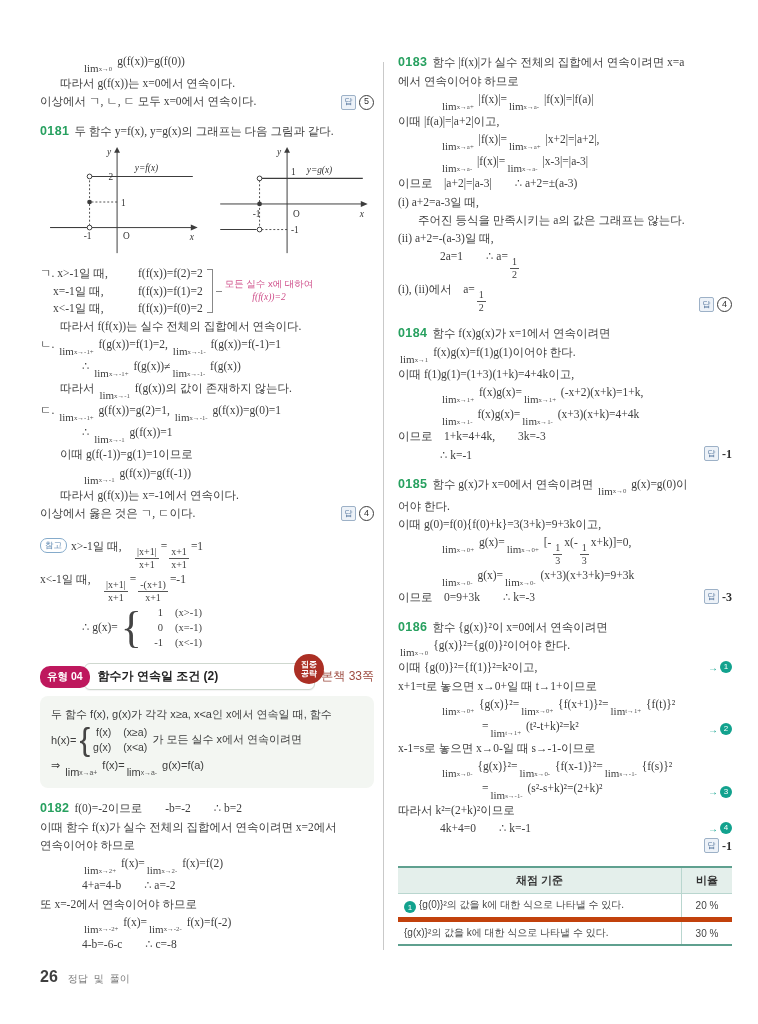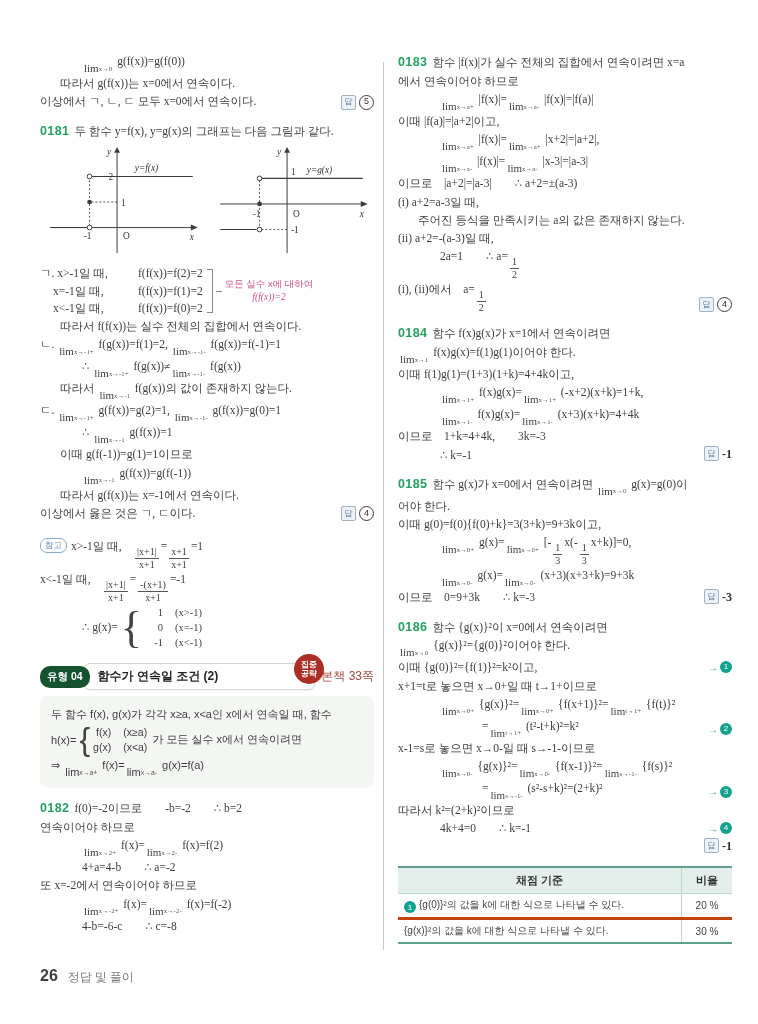--- a/index.html
+++ b/index.html
@@ -65,45 +65,45 @@
   .graphs svg text{font-size:9.5px;fill:#333;font-family:"Liberation Serif","DejaVu Serif",serif;}
   .graphs svg text.it{font-style:italic;}
   .gline{stroke:#3c3c3c;stroke-width:1.1;}
   .gaxis{stroke:#3c3c3c;stroke-width:1;}
   .gdot{stroke:#3c3c3c;stroke-width:.9;stroke-dasharray:2,2;}
   .garrow{fill:#3c3c3c;}
 
   
   .typeBox{margin:13px 0 10px;}
   .typeHead{position:relative;display:flex;align-items:center;margin-bottom:6px;font-family:"Liberation Sans","DejaVu Sans",sans-serif;}
-  .typeBadge{background:#14532d;color:#fff;font-weight:bold;font-size:10.5px;padding:4px 7px;border-radius:10px;z-index:2;white-space:nowrap;}
+  .typeBadge{background:#be185d;color:#fff;font-weight:bold;font-size:10.5px;padding:4px 7px;border-radius:10px;z-index:2;white-space:nowrap;}
   .typeTitle{flex:1;border:1px solid #cfd8cf;border-radius:6px;background:#fff;margin-left:-6px;margin-right:6px;
     padding:4px 10px 4px 13px;font-weight:bold;font-size:12px;color:#222;white-space:nowrap;box-shadow:0 1px 1px rgba(0,0,0,.05);}
   .focusBadge{position:absolute;right:50px;top:-9px;width:30px;height:30px;background:#ab2f24;border-radius:50%;
     color:#fff;font-size:8px;font-weight:bold;display:flex;flex-direction:column;align-items:center;justify-content:center;line-height:1.2;z-index:3;}
   .typeRef{font-size:12px;color:#9c4a3f;white-space:nowrap;}
   .typeContent{background:#f3f6f2;border-radius:8px;padding:9px 11px;}
   .typeContent .line{font-family:"Liberation Sans","DejaVu Sans",sans-serif;font-size:11px;}
   .typeContent .cases-line{padding-left:0;font-family:"Liberation Sans","DejaVu Sans",sans-serif;font-size:11px;}
 
   
   .rubric{width:100%;border-collapse:collapse;margin-top:10px;
     border-top:2px solid #5fa08f;border-bottom:2px solid #5fa08f;
     font-family:"Liberation Sans","DejaVu Sans",sans-serif;}
   .rubric th{background:#e4efeb;font-size:11px;padding:5px 0;border-bottom:1px solid #b9d6cf;color:#333;font-weight:bold;}
   .rubric th.ratio{width:50px;border-left:1px solid #b9d6cf;}
-  .rubric td{font-size:10px;padding:4px 6px;border-bottom:3px solid #c2410c;color:#444;white-space:nowrap;}
+  .rubric td{font-size:10px;padding:4px 6px;border-bottom:5px solid #c2410c;color:#444;white-space:nowrap;}
   .rubric td.ratio{text-align:center;border-left:1px solid #b9d6cf;}
   .rubric tr:last-child td{border-bottom:none;}
   .rubric .mcirc{margin:0 3px 0 0;vertical-align:-2px;}
 
   
   .footer{position:absolute;left:40px;bottom:38px;display:flex;align-items:baseline;gap:10px;}
   .pageNum{font-family:"Liberation Sans","DejaVu Sans",sans-serif;font-size:16px;font-weight:bold;color:#3f3f3f;}
-  .footLabel{font-size:12px;color:#7a7a7a;font-family:Liberation Serif, serif;}
+  .footLabel{font-size:10px;color:#7a7a7a;font-family:Liberation Mono, monospace;}
 </style>
 </head>
 <body>
 
 <div class="page">
   <div class="divider"></div>
   <div class="cols">
 
     <div class="col">
       <div>
@@ -298,20 +298,21 @@
                   <span class="ls">x→a+</span>
                 </span> f(x)=<span class="lim">
                   <span class="ll">lim</span>
                   <span class="ls">x→a-</span>
                 </span> g(x)=f(a)</span></div>
           </div>
       </div>
 
       <div class="prob">
           <div class="line p0"><span class="pnum">0182</span><span class="txt">f(0)=-2이므로  -b=-2  ∴ b=2</span></div>
+          <div class="line p0"><span class="txt">이때 함수 f(x)가 실수 전체의 집합에서 연속이려면 x=2에서</span></div>
           <div class="line p0"><span class="txt">연속이어야 하므로</span></div>
           <div class="line e"><span class="txt"><span class="lim">
                 <span class="ll">lim</span>
                 <span class="ls">x→2+</span>
               </span> f(x)=<span class="lim">
                 <span class="ll">lim</span>
                 <span class="ls">x→2-</span>
               </span> f(x)=f(2)</span></div>
           <div class="line e"><span class="txt">4+a=4-b  ∴ a=-2</span></div>
           <div class="line p0"><span class="txt">또 x=-2에서 연속이어야 하므로</span></div>
@@ -347,21 +348,21 @@
               </span> |x+2|=|a+2|,</span></div>
           <div class="line e"><span class="txt"><span class="lim">
                 <span class="ll">lim</span>
                 <span class="ls">x→a-</span>
               </span> |f(x)|=<span class="lim">
                 <span class="ll">lim</span>
                 <span class="ls">x→a-</span>
               </span> |x-3|=|a-3|</span></div>
           <div class="line p0"><span class="txt">이므로 |a+2|=|a-3|  ∴ a+2=±(a-3)</span></div>
           <div class="line p0"><span class="txt">(i) a+2=a-3일 때,</span></div>
-          <div class="line p1"><span class="txt">주어진 등식을 만족시키는 a의 값은 존재하지 않는다.</span></div>
+          <div class="line p1"><span class="txt">주어진 등식을 만족시키는 a의 값은 그래프는 않는다.</span></div>
           <div class="line p0"><span class="txt">(ii) a+2=-(a-3)일 때,</span></div>
           <div class="line e"><span class="txt">2a=1  ∴ a=<span class="frac">
                 <span class="fn">1</span>
                 <span class="fd">2</span>
               </span></span></div>
           <div class="line p0"><span class="txt">(i), (ii)에서 a=<span class="frac">
                 <span class="fn">1</span>
                 <span class="fd">2</span>
               </span></span><span class="ans">
               <span class="ansIcon">답</span>

